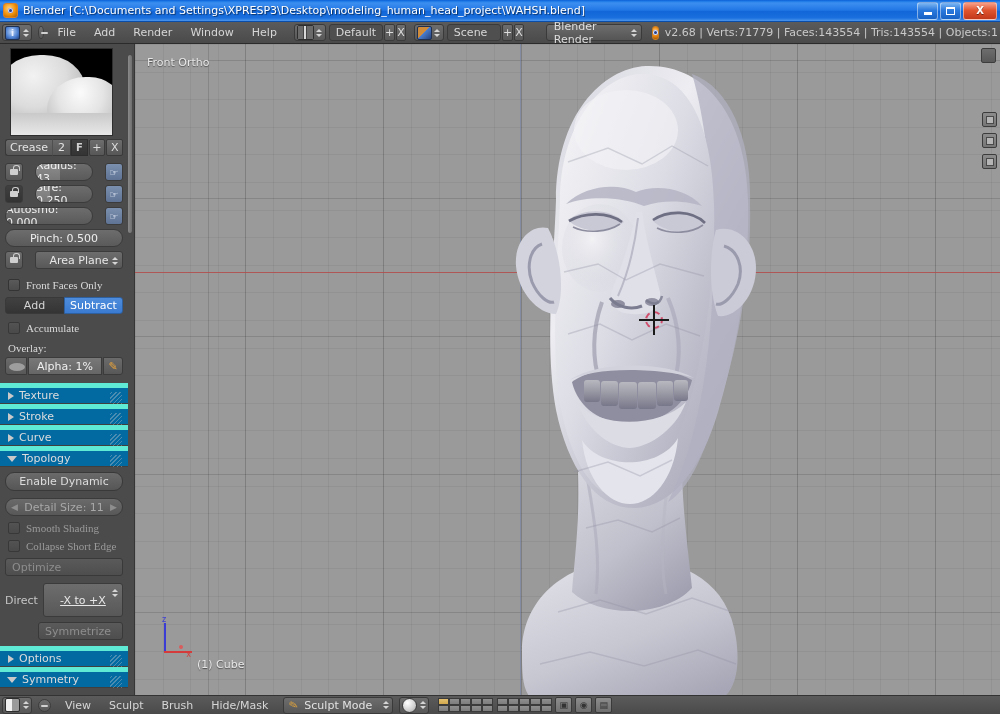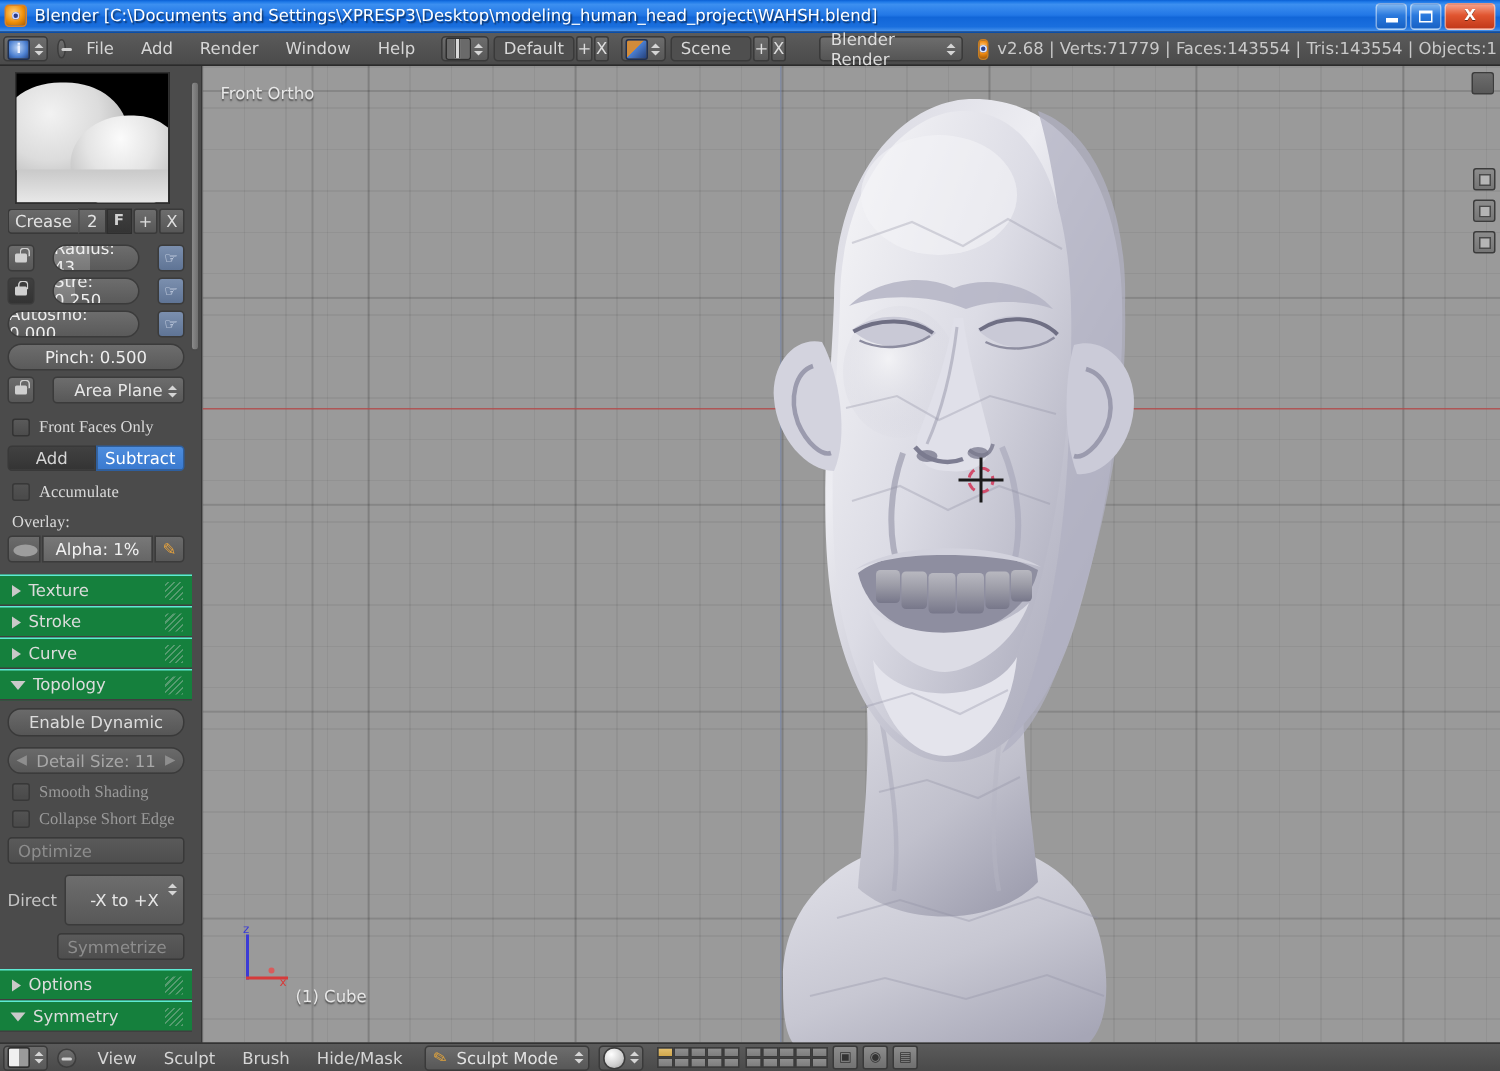--- a/index.html
+++ b/index.html
@@ -253,22 +253,22 @@
   .ov-brush {
     width:20px;height:18px;border:1px solid #3b3b3b;border-radius:0 3px 3px 0;
     background:linear-gradient(to bottom,#6b6b6b,#585858);
     display:flex;align-items:center;justify-content:center;
     color:#e8a33c; font-size:11px;
   }
 
   .panel-hdr {
     display:flex; align-items:center; gap:5px;
     height:21px; color:#dcdcdc; font-size:11px;
-    border-top:1px solid #5eead4; border-bottom:1px solid #3f3f3f;
-    background:#15803d; padding-left:4px; margin:0 -5px;
+    border-top:5px solid #5eead4; border-bottom:1px solid #3f3f3f;
+    background:#0369a1; padding-left:4px; margin:0 -5px;
     position:relative;
   }
   .panel-hdr .tri {
     width:0;height:0;border-top:4px solid transparent;border-bottom:4px solid transparent;
     border-left:6px solid #c9c9c9; margin-left:4px;
   }
   .panel-hdr .tri.open {
     border-left:5px solid transparent;border-right:5px solid transparent;
     border-top:6px solid #c9c9c9; border-bottom:none; margin-left:3px;
   }
@@ -593,21 +593,21 @@
         </div>
         <div class="checkrow">
           <div class="chk dim"></div>
           <div class="lbl dim">Collapse Short Edge</div>
         </div>
 
         <div class="btn disabled" style="height:18px;justify-content:flex-start;padding-left:6px;">Optimize</div>
 
         <div class="direct-row">
           <div class="direct-lbl">Direct</div>
-          <div class="select-box" style="height:34px;">
+          <div class="select-box" style="height:34px;text-decoration:underline;">
             <span>-X to +X</span>
             <div class="spin-arrows arr">
                 <i class="up"></i>
                 <i class="dn"></i>
               </div>
           </div>
         </div>
 
         <div class="btn disabled" style="height:18px;justify-content:flex-start;padding-left:6px;margin-left:33px;">Symmetrize</div>
       </div>

